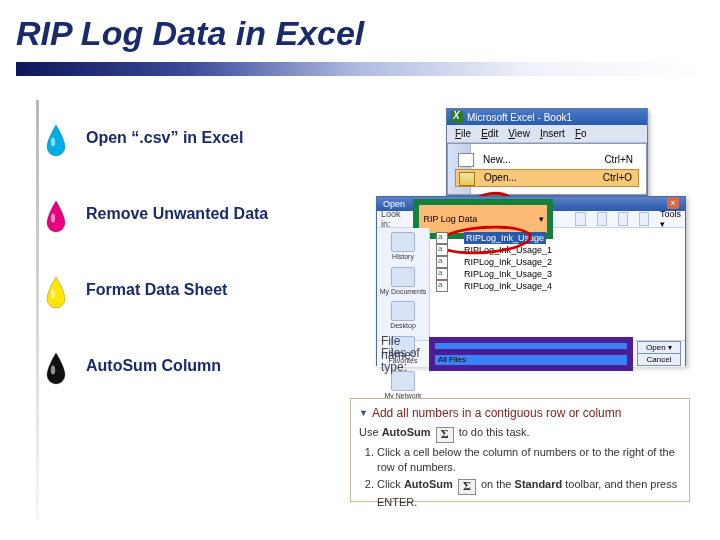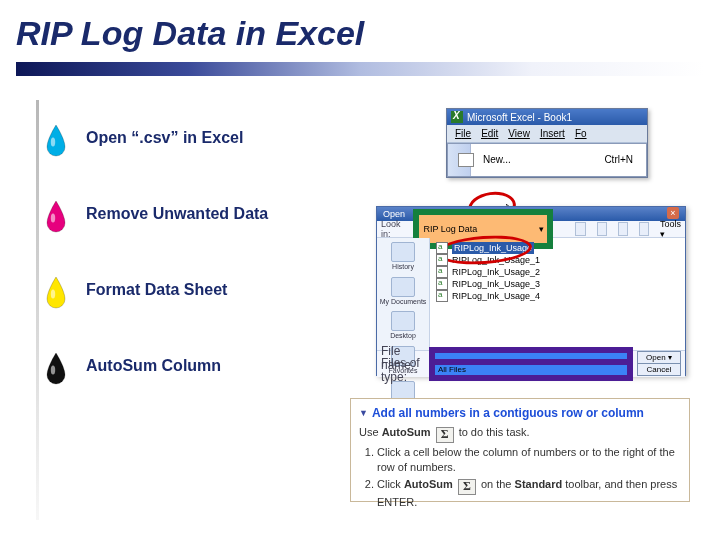--- a/index.html
+++ b/index.html
@@ -97,21 +97,21 @@
     font-weight: bold;
     font-style: italic;
   }
   .excel-menubar {
     background: #dbe4f0;
     border-bottom: 1px solid #b0c0d8;
     padding: 2px 4px;
     display: flex;
     gap: 2px;
   }
-  .excel-menubar span { padding: 1px 4px; text-decoration: underline; }
+  .excel-menubar span { padding: 1px 4px; }
   .excel-menubar span u { text-decoration: underline; }
   .excel-filemenu {
     background: #fff;
     border: 1px solid #8a9ab8;
     margin: 0;
     padding: 7px;
     position: relative;
   }
   .excel-filemenu .strip {
     position: absolute;
@@ -164,21 +164,21 @@
     top: 60px;
     width: 10px;
     height: 14px;
     pointer-events: none;
   }
   .cursor svg { display: block; }
 
   
   .open-dialog {
     position: absolute;
-    top: 206px;
+    top: 196px;
     left: 376px;
     width: 308px;
     height: 168px;
     border: 1px solid #4a6aa6;
     box-shadow: 2px 2px 5px rgba(0,0,0,0.25);
     background: #fff;
     font-family: Tahoma, Arial, sans-serif;
     font-size: 9px;
   }
   .od-title {
@@ -254,21 +254,21 @@
     border-radius: 2px;
   }
   .od-files {
     flex: 1;
     padding: 4px 6px;
     position: relative;
   }
   .od-file {
     display: flex;
     align-items: flex-end;
-    gap: 4px;
+    gap: 16px;
     height: 12px;
     line-height: 12px;
   }
   .od-file.sel span.nm {
     background: #2a5aa9;
     color: #fff;
     padding: 0 2px;
   }
   .od-file .fic {
     width: 10px; height: 10px;
@@ -330,22 +330,22 @@
     border: 1px solid #c9b89a;
     background: #fff;
     font-family: Tahoma, Arial, sans-serif;
     font-size: 11px;
     color: #333;
     padding: 6px 8px;
     box-sizing: border-box;
     line-height: 1.35;
   }
   .help-heading {
-    color: #1d4ed8;
-    font-weight: bold;
+    color: #7f1d1d;
+    font-weight: normal;
     font-size: 12px;
     margin-bottom: 4px;
   }
   .help-heading::before {
     content: "▼";
     color: #3a4aa0;
     font-size: 9px;
     margin-right: 4px;
     display: inline-block;
     vertical-align: 1px;
@@ -419,20 +419,25 @@
       <span><u>V</u>iew</span>
       <span><u>I</u>nsert</span>
       <span><u>F</u>o</span>
     </div>
   <div class="excel-filemenu">
     <div class="strip"></div>
     <div class="row">
       <span class="ic ic-new"></span>
       <span>New...</span>
       <span>Ctrl+N</span>
+    </div>
+    <div class="row sel">
+      <span class="ic ic-open"></span>
+      <span>Open...</span>
+      <span>Ctrl+O</span>
     </div>
     <div class="red-ring"></div>
     <div class="cursor">
       <svg width="10" height="14">
           <polygon points="0,0 0,11 3,8 5,13 7,12 5,7 9,7" fill="#fff" stroke="#000" stroke-width="0.8"></polygon>
         </svg>
     </div>
   </div>
 </div>
 

